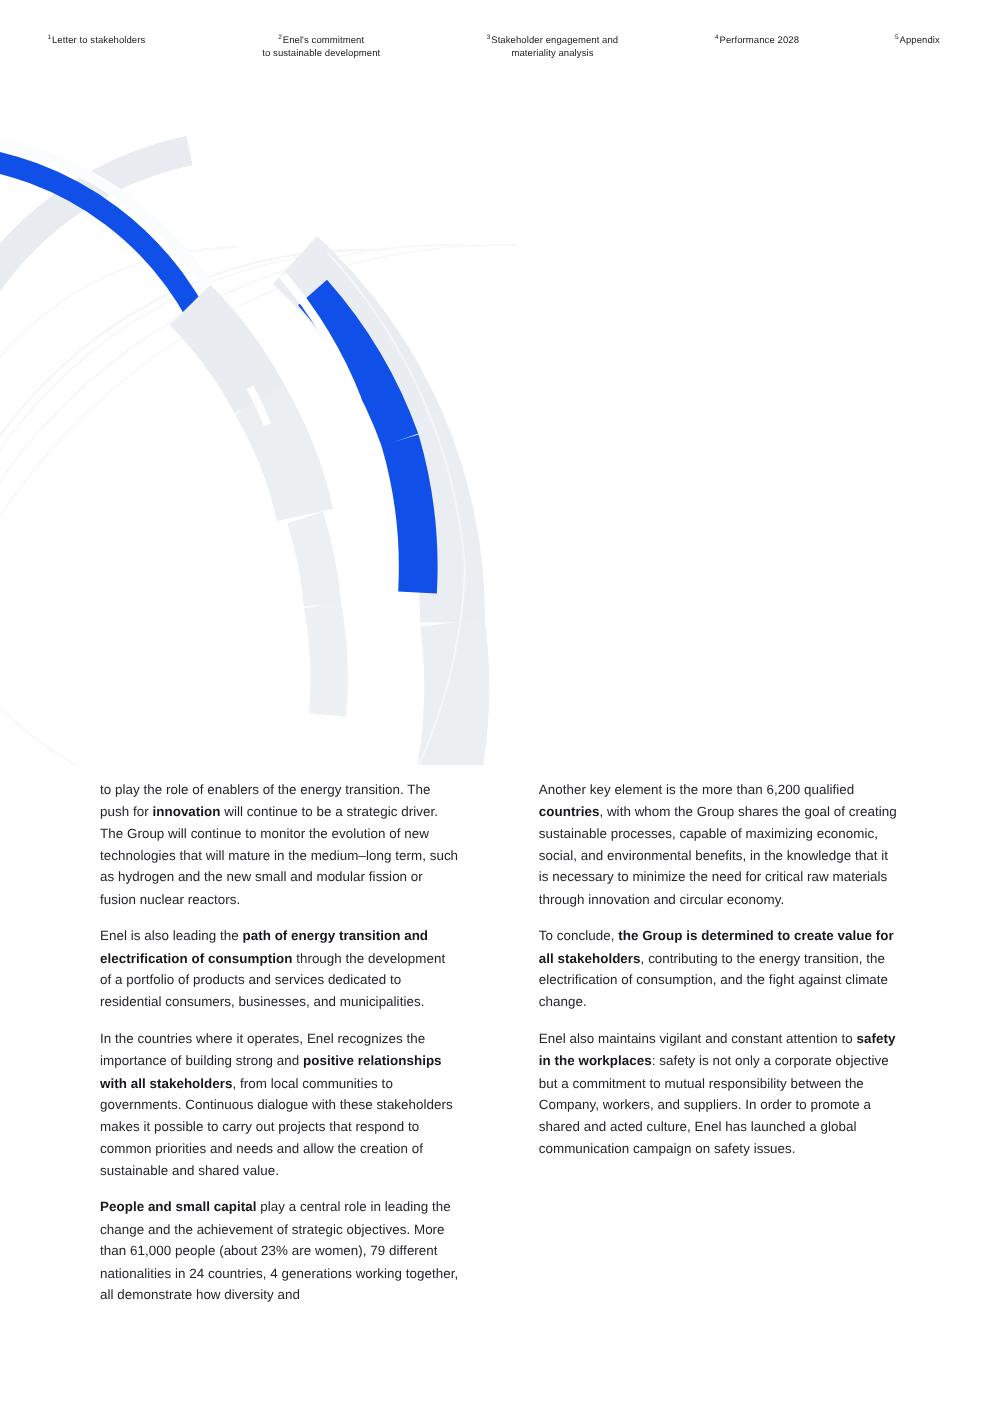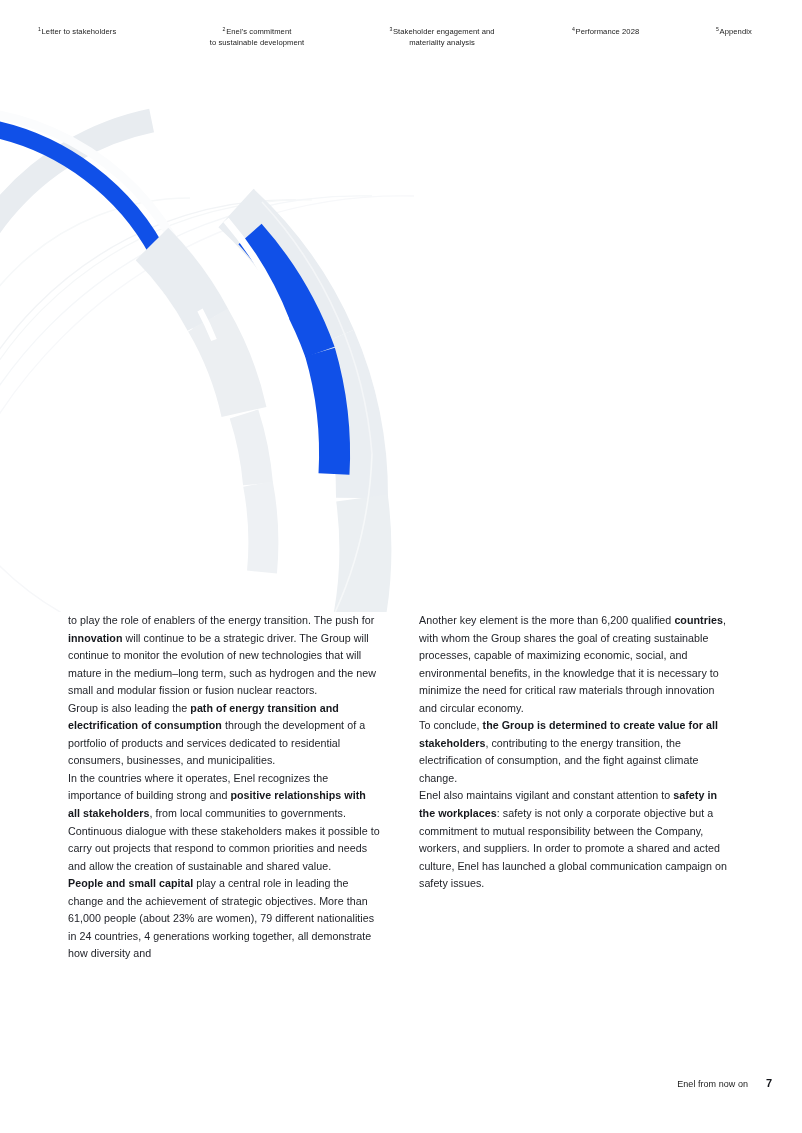--- a/index.html
+++ b/index.html
@@ -76,21 +76,21 @@
     width: 312px;
     font-size: 10.7px;
     line-height: 17.55px;
     color: #22242a;
     letter-spacing: 0.004em;
     text-align: left;
   }
   .col-left  { left: 68px; }
   .col-right { left: 419px; }
   .col p {
-    margin: 0;
+    margin: 12px;
   }
   .col b, .col strong {
     font-weight: 700;
     color: #16181d;
   }
 
   
   .footer {
     position: absolute;
     left: 0;
@@ -186,29 +186,25 @@
         <path d="M -90 300 A 300 300 0 0 0 214 600" fill="none" stroke="#f6f7f9" stroke-width="1.4"></path>
         <path d="M -90 372 A 372 372 0 0 0 286 744" fill="none" stroke="#f7f8fa" stroke-width="1.4"></path>
 
       </g>
     </svg>
   </div>
 
   <div class="columns">
     <div class="col col-left">
         <p><span>to play the role of enablers of the energy transition. The push for </span><b>innovation</b><span> will continue to be a strategic driver. The Group will continue to monitor the evolution of new technologies that will mature in the medium–long term, such as hydrogen and the new small and modular fission or fusion nuclear reactors.</span></p>
-        <p><span>Group is also leading the </span><b>path of energy transition and electrification of consumption</b><span> through the development of a portfolio of products and services dedicated to residential consumers, businesses, and municipalities.</span></p>
+        <p><span>Enel is also leading the </span><b>path of energy transition and electrification of consumption</b><span> through the development of a portfolio of products and services dedicated to residential consumers, businesses, and municipalities.</span></p>
         <p><span>In the countries where it operates, Enel recognizes the importance of building strong and </span><b>positive relationships with all stakeholders</b><span>, from local communities to governments. Continuous dialogue with these stakeholders makes it possible to carry out projects that respond to common priorities and needs and allow the creation of sustainable and shared value.</span></p>
         <p><b>People and small capital</b><span> play a central role in leading the change and the achievement of strategic objectives. More than 61,000 people (about 23% are women), 79 different nationalities in 24 countries, 4 generations working together, all demonstrate how diversity and</span></p>
       </div>
     <div class="col col-right">
         <p><span>Another key element is the more than 6,200 qualified </span><b>countries</b><span>, with whom the Group shares the goal of creating sustainable processes, capable of maximizing economic, social, and environmental benefits, in the knowledge that it is necessary to minimize the need for critical raw materials through innovation and circular economy.</span></p>
         <p><span>To conclude, </span><b>the Group is determined to create value for all stakeholders</b><span>, contributing to the energy transition, the electrification of consumption, and the fight against climate change.</span></p>
         <p><span>Enel also maintains vigilant and constant attention to </span><b>safety in the workplaces</b><span>: safety is not only a corporate objective but a commitment to mutual responsibility between the Company, workers, and suppliers. In order to promote a shared and acted culture, Enel has launched a global communication campaign on safety issues.</span></p>
       </div>
   </div>
 
-  <div class="footer">
-    <div class="footer-label">Enel from now on</div>
-    <div class="footer-pagenum">7</div>
-  </div>
 
 </div>
 
 </body></html>

